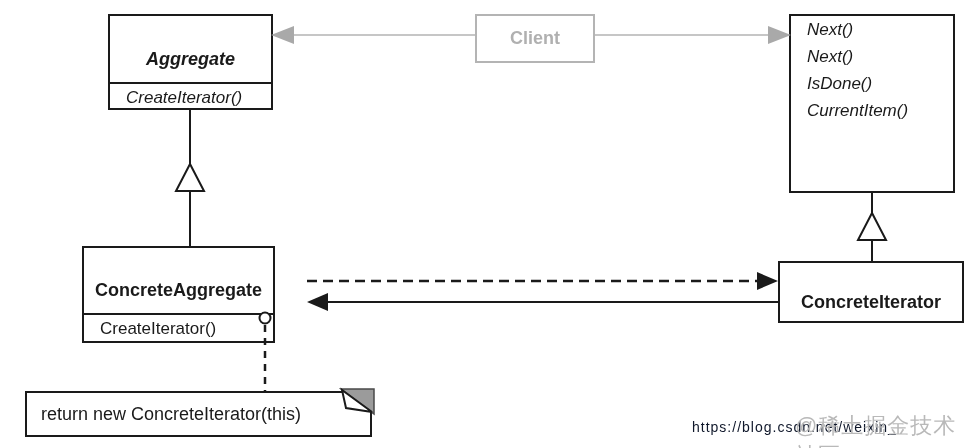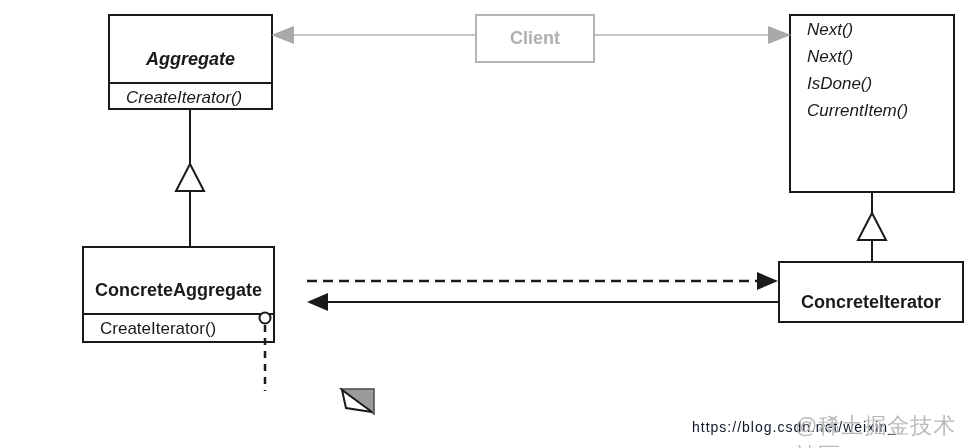--- a/index.html
+++ b/index.html
@@ -139,16 +139,19 @@
     <div class="title" style="height:45px;">ConcreteAggregate</div>
     <div class="methods">
       <span>CreateIterator()</span>
     </div>
   </div>
 
   <div class="cls single" style="left:778px;top:261px;width:186px;height:62px;">
     <div class="title">ConcreteIterator</div>
   </div>
 
+  <div class="note" style="left:25px;top:391px;width:347px;height:46px;">
+    <span>return new ConcreteIterator(this)</span>
+  </div>
 
   <div class="wm-handle">@稀土掘金技术社区</div>
 
 </div>
 
 </body></html>

